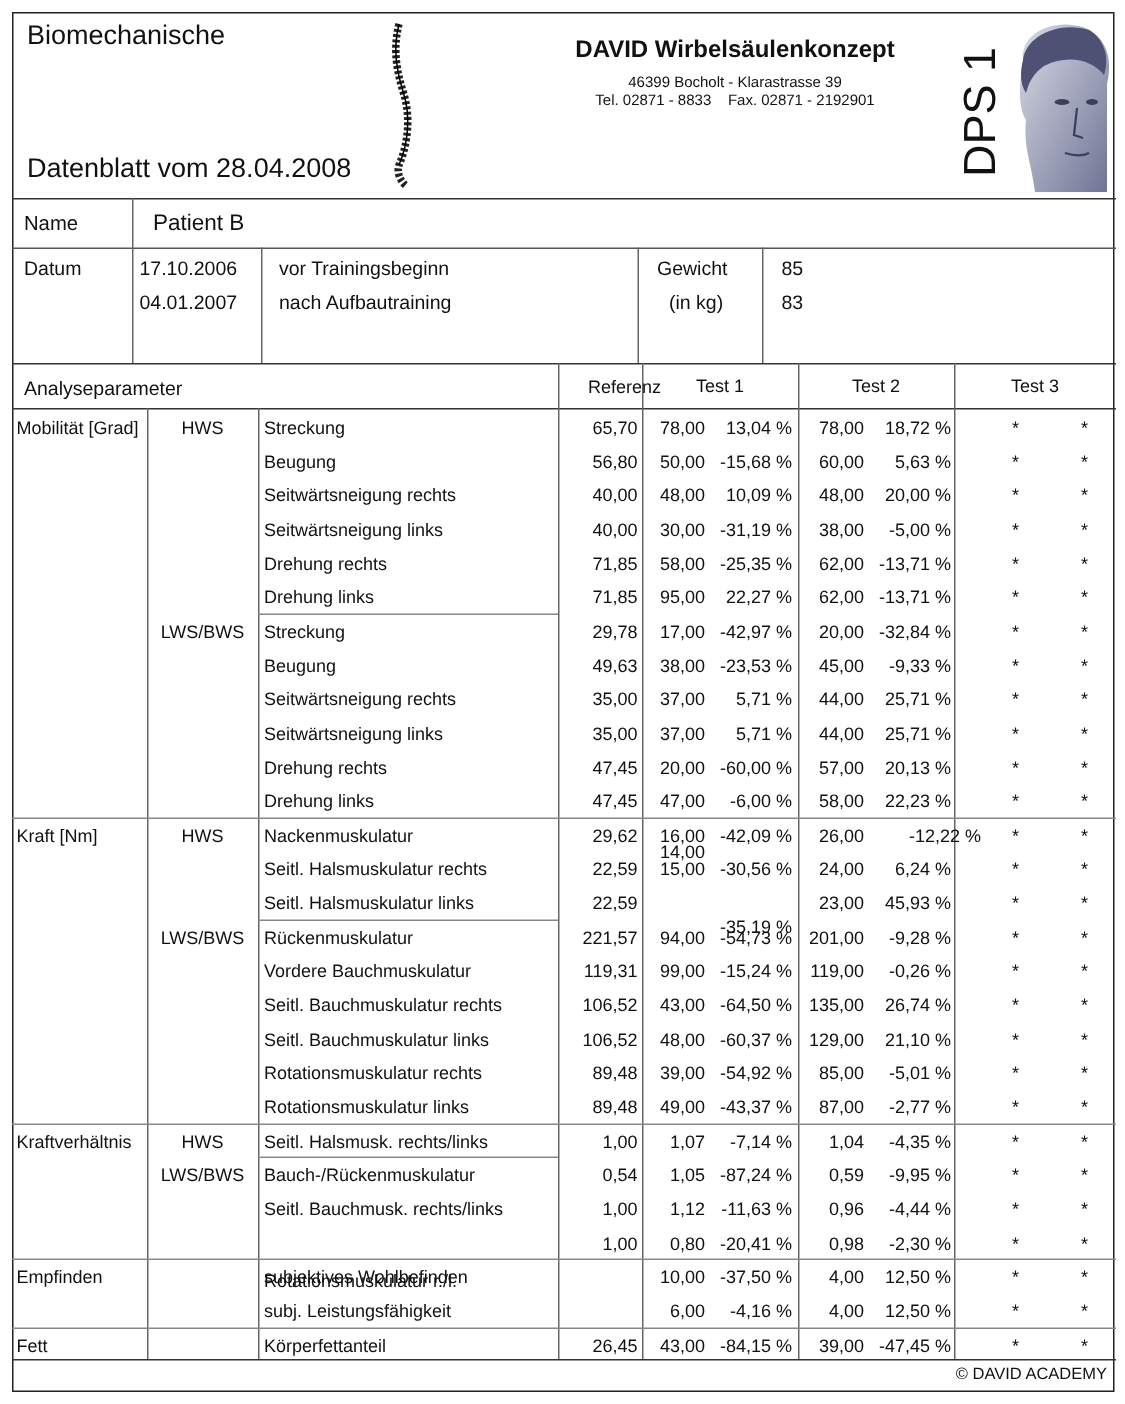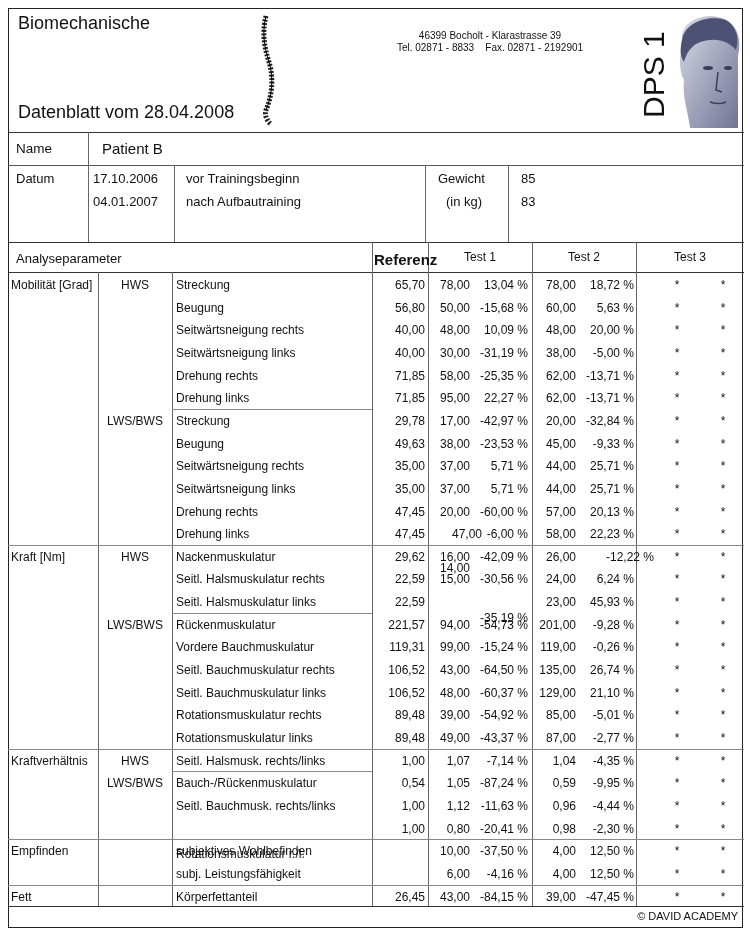--- a/index.html
+++ b/index.html
@@ -33,20 +33,21 @@
   <div>Biomechanische</div>
 </div>
 <div class="abs datenblatt">Datenblatt vom 28.04.2008</div>
 
 <svg class="spine" viewBox="0 0 30 114">
   <path d="M14 4 C10 20, 12 34, 17 50 C22 66, 20 84, 14 98 C12 104, 16 110, 19 112" fill="none" stroke="#222" stroke-width="5" stroke-dasharray="2 1.5"></path>
   <path d="M14 4 C10 20, 12 34, 17 50 C22 66, 20 84, 14 98" fill="none" stroke="#000" stroke-width="1"></path>
 </svg>
 
 <div class="abs company">
+  <div class="c1">DAVID Wirbelsäulenkonzept</div>
   <div class="c3">46399 Bocholt - Klarastrasse 39</div>
   <div class="c3" style="margin-top:0;white-space:pre;">Tel. 02871 - 8833    Fax. 02871 - 2192901</div>
 </div>
 
 <div class="dpsbox">DPS 1</div>
 
 <svg class="bust" viewBox="0 0 70 118">
   <defs>
     <linearGradient id="g" x1="0" y1="0" x2="1" y2="1">
       <stop offset="0" stop-color="#d9dbe6"></stop>
@@ -86,21 +87,21 @@
 <div class="cell" style="left:93px;top:171px;font-size:13px;">17.10.2006</div>
 <div class="cell" style="left:93px;top:194px;font-size:13px;">04.01.2007</div>
 <div class="cell" style="left:186px;top:171px;font-size:13px;">vor Trainingsbeginn</div>
 <div class="cell" style="left:186px;top:194px;font-size:13px;">nach Aufbautraining</div>
 <div class="cell" style="left:438px;top:171px;font-size:13px;">Gewicht</div>
 <div class="cell" style="left:446px;top:194px;font-size:13px;">(in kg)</div>
 <div class="cell" style="left:521px;top:171px;font-size:13px;">85</div>
 <div class="cell" style="left:521px;top:194px;font-size:13px;">83</div>
 
 <div class="cell" style="left:16px;top:251px;font-size:13px;">Analyseparameter</div>
-<div class="cell" style="left:374px;top:251px;font-size:15px;font-weight:bold;">Referenz</div>
+<div class="cell" style="left:392px;top:251px;font-size:12px;">Referenz</div>
 <div class="cell c" style="left:428px;width:104px;top:250px;">Test 1</div>
 <div class="cell c" style="left:532px;width:104px;top:250px;">Test 2</div>
 <div class="cell c" style="left:636px;width:108px;top:250px;">Test 3</div>
 
 <div id="table-body">
     <div class="cell " style="left:176px;top:278px;">Streckung</div>
     <div class="cell r" style="left:372px;width:53px;top:278px;">65,70</div>
     <div class="cell r" style="left:428px;width:42px;top:278px;">78,00</div>
     <div class="cell r" style="left:470px;width:58px;top:278px;">13,04 %</div>
     <div class="cell r" style="left:532px;width:44px;top:278px;">78,00</div>
@@ -182,21 +183,21 @@
     <div class="cell " style="left:176px;top:504.5px;">Drehung rechts</div>
     <div class="cell r" style="left:372px;width:53px;top:504.5px;">47,45</div>
     <div class="cell r" style="left:428px;width:42px;top:504.5px;">20,00</div>
     <div class="cell r" style="left:470px;width:58px;top:504.5px;">-60,00 %</div>
     <div class="cell r" style="left:532px;width:44px;top:504.5px;">57,00</div>
     <div class="cell r" style="left:576px;width:58px;top:504.5px;">20,13 %</div>
     <div class="cell c star" style="left:662px;width:30px;top:504.5px;">*</div>
     <div class="cell c star" style="left:708px;width:30px;top:504.5px;">*</div>
     <div class="cell " style="left:176px;top:527.15px;">Drehung links</div>
     <div class="cell r" style="left:372px;width:53px;top:527.15px;">47,45</div>
-    <div class="cell r" style="left:428px;width:42px;top:527.15px;padding-left:12px;">47,00</div>
+    <div class="cell r" style="left:428px;width:42px;top:527.15px;">47,00</div>
     <div class="cell r" style="left:470px;width:58px;top:527.15px;">-6,00 %</div>
     <div class="cell r" style="left:532px;width:44px;top:527.15px;">58,00</div>
     <div class="cell r" style="left:576px;width:58px;top:527.15px;">22,23 %</div>
     <div class="cell c star" style="left:662px;width:30px;top:527.15px;">*</div>
     <div class="cell c star" style="left:708px;width:30px;top:527.15px;">*</div>
     <div class="cell " style="left:176px;top:549.8px;">Nackenmuskulatur</div>
     <div class="cell r" style="left:372px;width:53px;top:549.8px;">29,62</div>
     <div class="cell r" style="left:428px;width:42px;top:549.8px;">16,00</div>
     <div class="cell r" style="left:470px;width:58px;top:549.8px;">-42,09 %</div>
     <div class="cell r" style="left:532px;width:44px;top:549.8px;">26,00</div>

